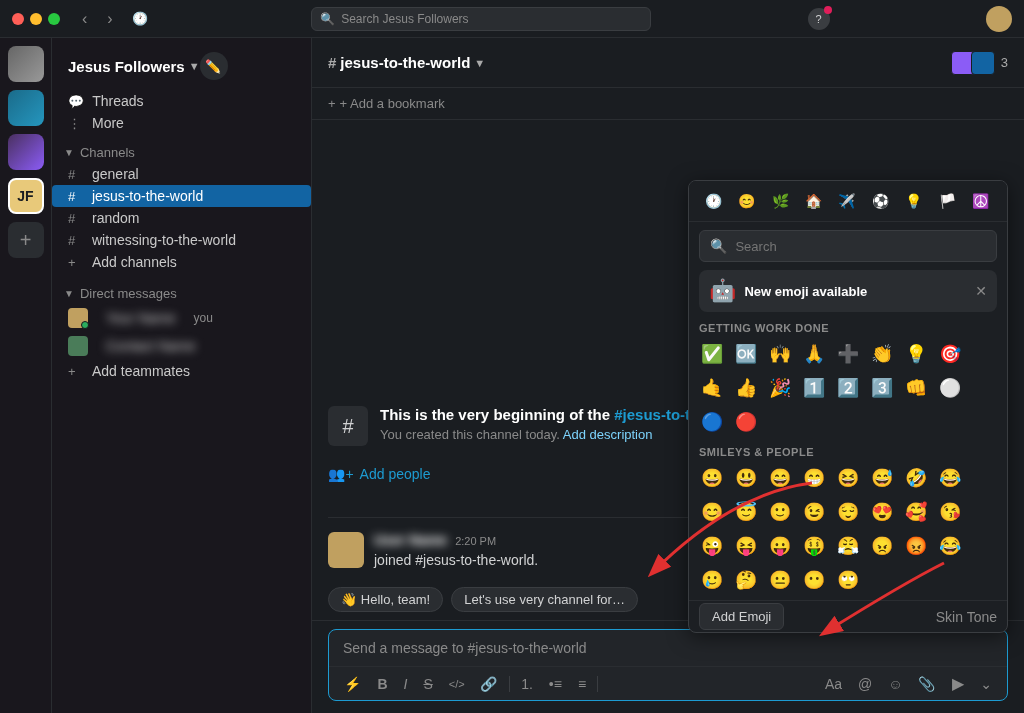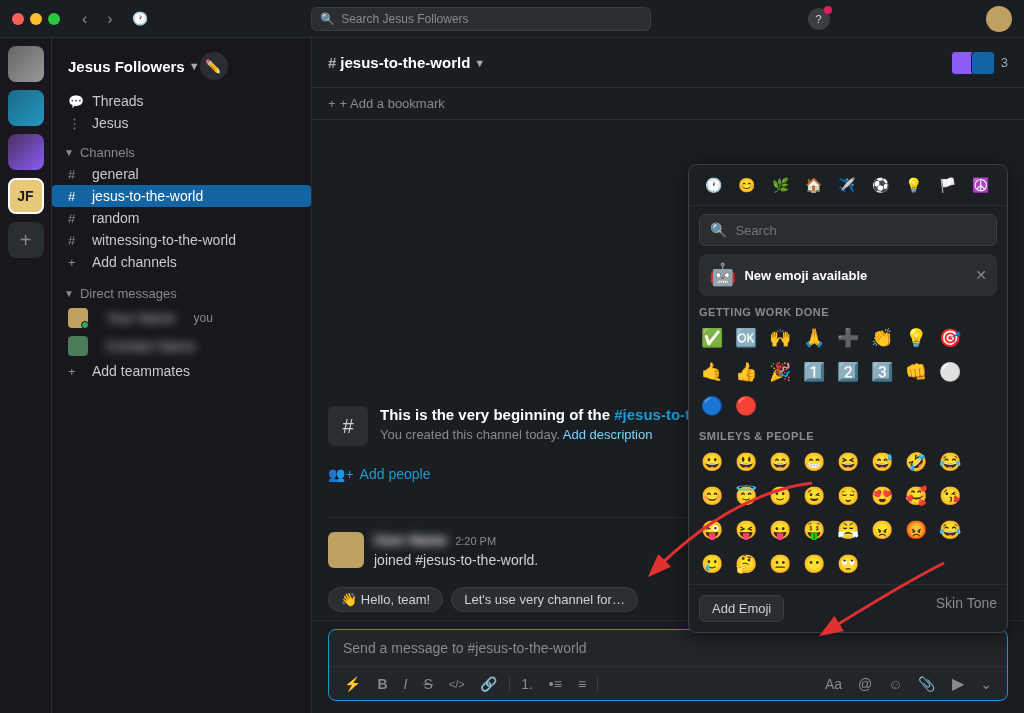--- a/index.html
+++ b/index.html
@@ -413,22 +413,22 @@
       gap: 2px;
     }
     .emoji-cell {
       width: 32px; height: 32px;
       display: flex; align-items: center; justify-content: center;
       font-size: 18px;
       cursor: pointer;
       border-radius: 4px;
     }
     .emoji-footer {
-      display: flex; align-items: flex-start; justify-content: space-between;
-      padding: 10px 10px;
+      display: flex; align-items: center; justify-content: space-between;
+      padding: 2px 10px;
       border-top: 1px solid #2a2d31;
     }
     .add-emoji-btn {
       background: #2a2d31;
       border: 1px solid #3a3d41;
       border-radius: 6px;
       padding: 5px 12px;
       color: #d1d2d3;
       font-size: 13px;
       cursor: pointer;
@@ -486,21 +486,21 @@
       </div>
       <div class="edit-icon">✏️</div>
     </div>
 
     <div class="sidebar-item">
       <span class="icon">💬</span>
       <span>Threads</span>
     </div>
     <div class="sidebar-item">
       <span class="icon">⋮</span>
-      <span>Jesus</span>
+      <span>More</span>
     </div>
 
     <div class="sidebar-section">
       <div class="section-header">
         <span class="arrow">▼</span>
         <span>Channels</span>
       </div>
       <div class="sidebar-item">
         <span class="icon">#</span>
         <span>general</span>

